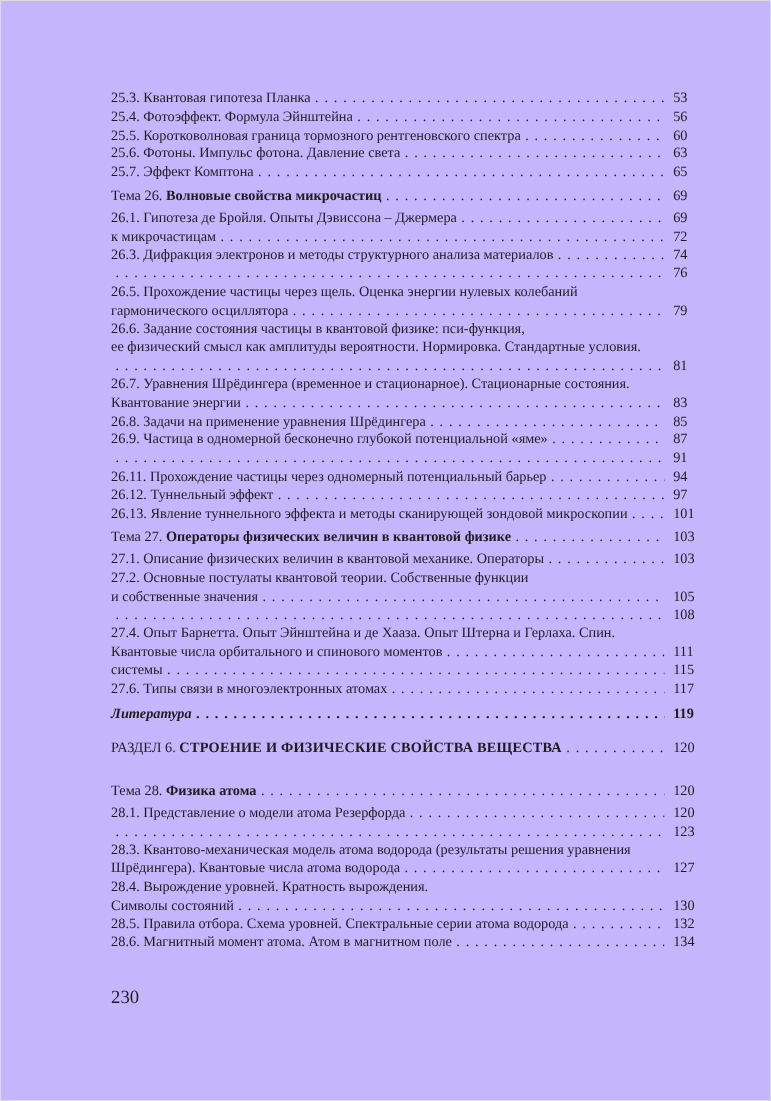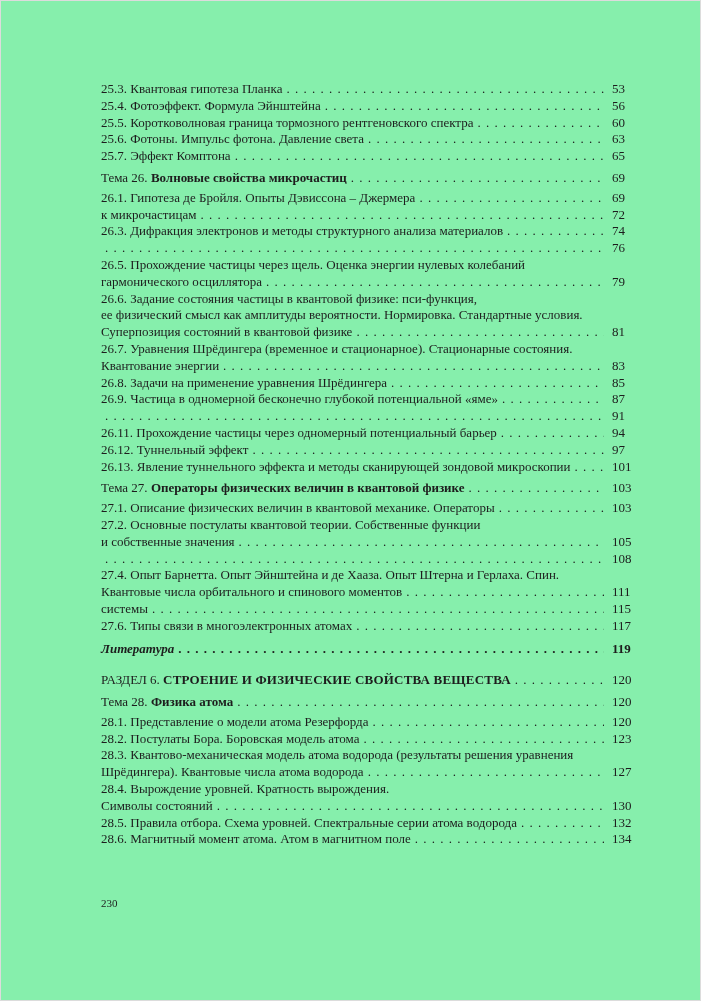--- a/index.html
+++ b/index.html
@@ -5,21 +5,21 @@
   html, body {
     margin: 0;
     padding: 0;
     background: #f4f4f4;
   }
   .page {
     position: relative;
     width: 699px;
     height: 999px;
     margin: 0 auto;
-    background: #86efac;
+    background: #c4b5fd;
     border: 1px solid #dcdcdc;
     box-sizing: content-box;
     font-family: "Liberation Serif", "DejaVu Serif", serif;
     font-size: 13px;
     color: #1d1d1d;
     overflow: hidden;
   }
   .toc {
     position: absolute;
     left: 100px;
@@ -46,29 +46,29 @@
     margin-right: 8px;
     color: #1d1d1d;
   }
   .pg {
     flex: 0 0 auto;
     min-width: 24px;
     white-space: nowrap;
   }
   .type-topic { margin-top: 5px; margin-bottom: 3px; }
   .type-topic .title { font-weight: bold; }
-  .type-section { margin-top: 15px; margin-bottom: 5px; }
+  .type-section { margin-top: 15px; margin-bottom: 22px; }
   .type-section .title { font-weight: bold; letter-spacing: 0.2px; }
   .type-literature { margin-top: 6px; margin-bottom: 6px; font-weight: bold; }
   .type-literature .txt { font-style: italic; }
   .footer {
     position: absolute;
     left: 100px;
     top: 896px;
-    font-size: 11px;
+    font-size: 17px;
     color: #1d1d1d;
   }
 </style>
 </head>
 <body>
 
 <div class="page">
   <div class="toc">
       <div class="entry type-entry">
         <div class="line">
@@ -150,21 +150,20 @@
         </div>
       </div>
       <div class="entry type-entry">
         <div class="line">
           <span class="txt">26.6. Задание состояния частицы в квантовой физике: пси-функция,</span>
         </div>
         <div class="line">
           <span class="txt">ее физический смысл как амплитуды вероятности. Нормировка. Стандартные условия.</span>
         </div>
         <div class="line">
-          <span class="txt">Суперпозиция состояний в квантовой физике</span>
           <span class="dots">. . . . . . . . . . . . . . . . . . . . . . . . . . . . . . . . . . . . . . . . . . . . . . . . . . . . . . . . . . . . . . . . . . . . . . . . . . . . . . . . . . . . . . . . . . . . . . . . . . . . . . . . . . . . . . . . . . . . . . . . . . . . . . . . . . . . . . . . . . . . . . . . . . . . . . . . . . . . . . . . . . . . . . . . . . . . . . . . . . . . </span>
           <span class="pg">81</span>
         </div>
       </div>
       <div class="entry type-entry">
         <div class="line">
           <span class="txt">26.7. Уравнения Шрёдингера (временное и стационарное). Стационарные состояния.</span>
         </div>
         <div class="line">
           <span class="txt">Квантование энергии</span>
@@ -290,21 +289,20 @@
       </div>
       <div class="entry type-entry">
         <div class="line">
           <span class="txt">28.1. Представление о модели атома Резерфорда</span>
           <span class="dots">. . . . . . . . . . . . . . . . . . . . . . . . . . . . . . . . . . . . . . . . . . . . . . . . . . . . . . . . . . . . . . . . . . . . . . . . . . . . . . . . . . . . . . . . . . . . . . . . . . . . . . . . . . . . . . . . . . . . . . . . . . . . . . . . . . . . . . . . . . . . . . . . . . . . . . . . . . . . . . . . . . . . . . . . . . . . . . . . . . . . </span>
           <span class="pg">120</span>
         </div>
       </div>
       <div class="entry type-entry">
         <div class="line">
-          <span class="txt">28.2. Постулаты Бора. Боровская модель атома</span>
           <span class="dots">. . . . . . . . . . . . . . . . . . . . . . . . . . . . . . . . . . . . . . . . . . . . . . . . . . . . . . . . . . . . . . . . . . . . . . . . . . . . . . . . . . . . . . . . . . . . . . . . . . . . . . . . . . . . . . . . . . . . . . . . . . . . . . . . . . . . . . . . . . . . . . . . . . . . . . . . . . . . . . . . . . . . . . . . . . . . . . . . . . . . </span>
           <span class="pg">123</span>
         </div>
       </div>
       <div class="entry type-entry">
         <div class="line">
           <span class="txt">28.3. Квантово-механическая модель атома водорода (результаты решения уравнения</span>
         </div>
         <div class="line">
           <span class="txt">Шрёдингера). Квантовые числа атома водорода</span>

